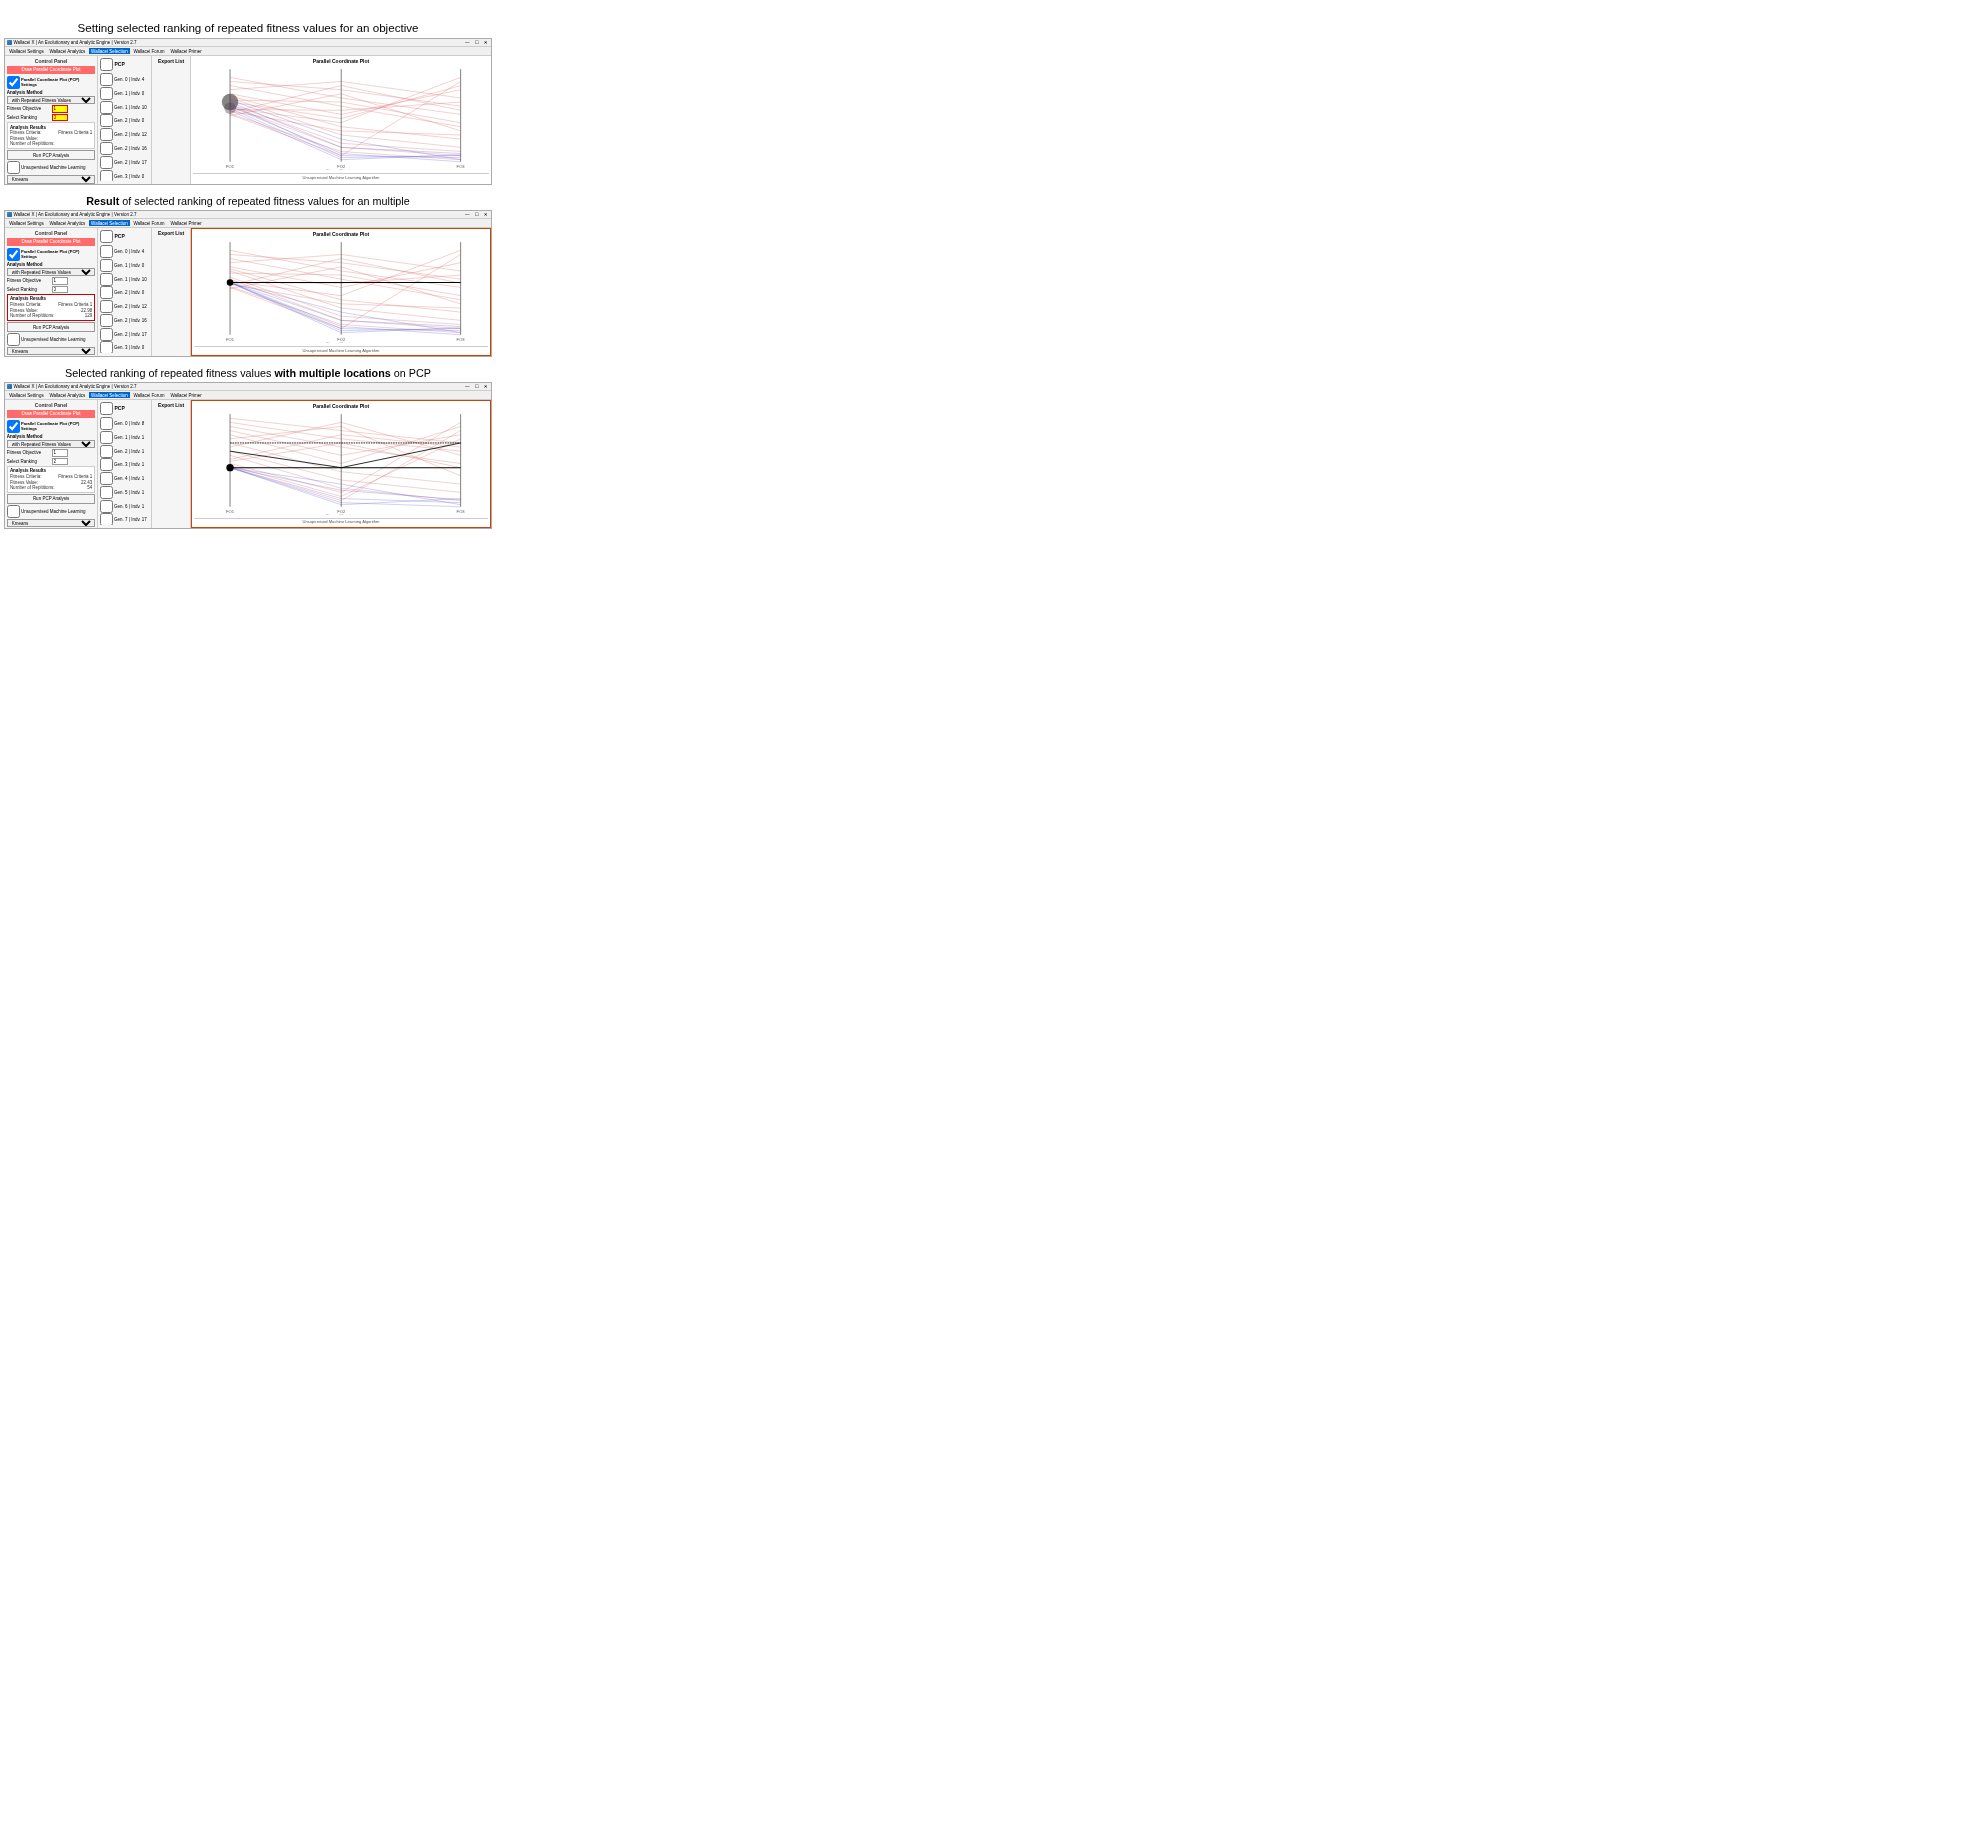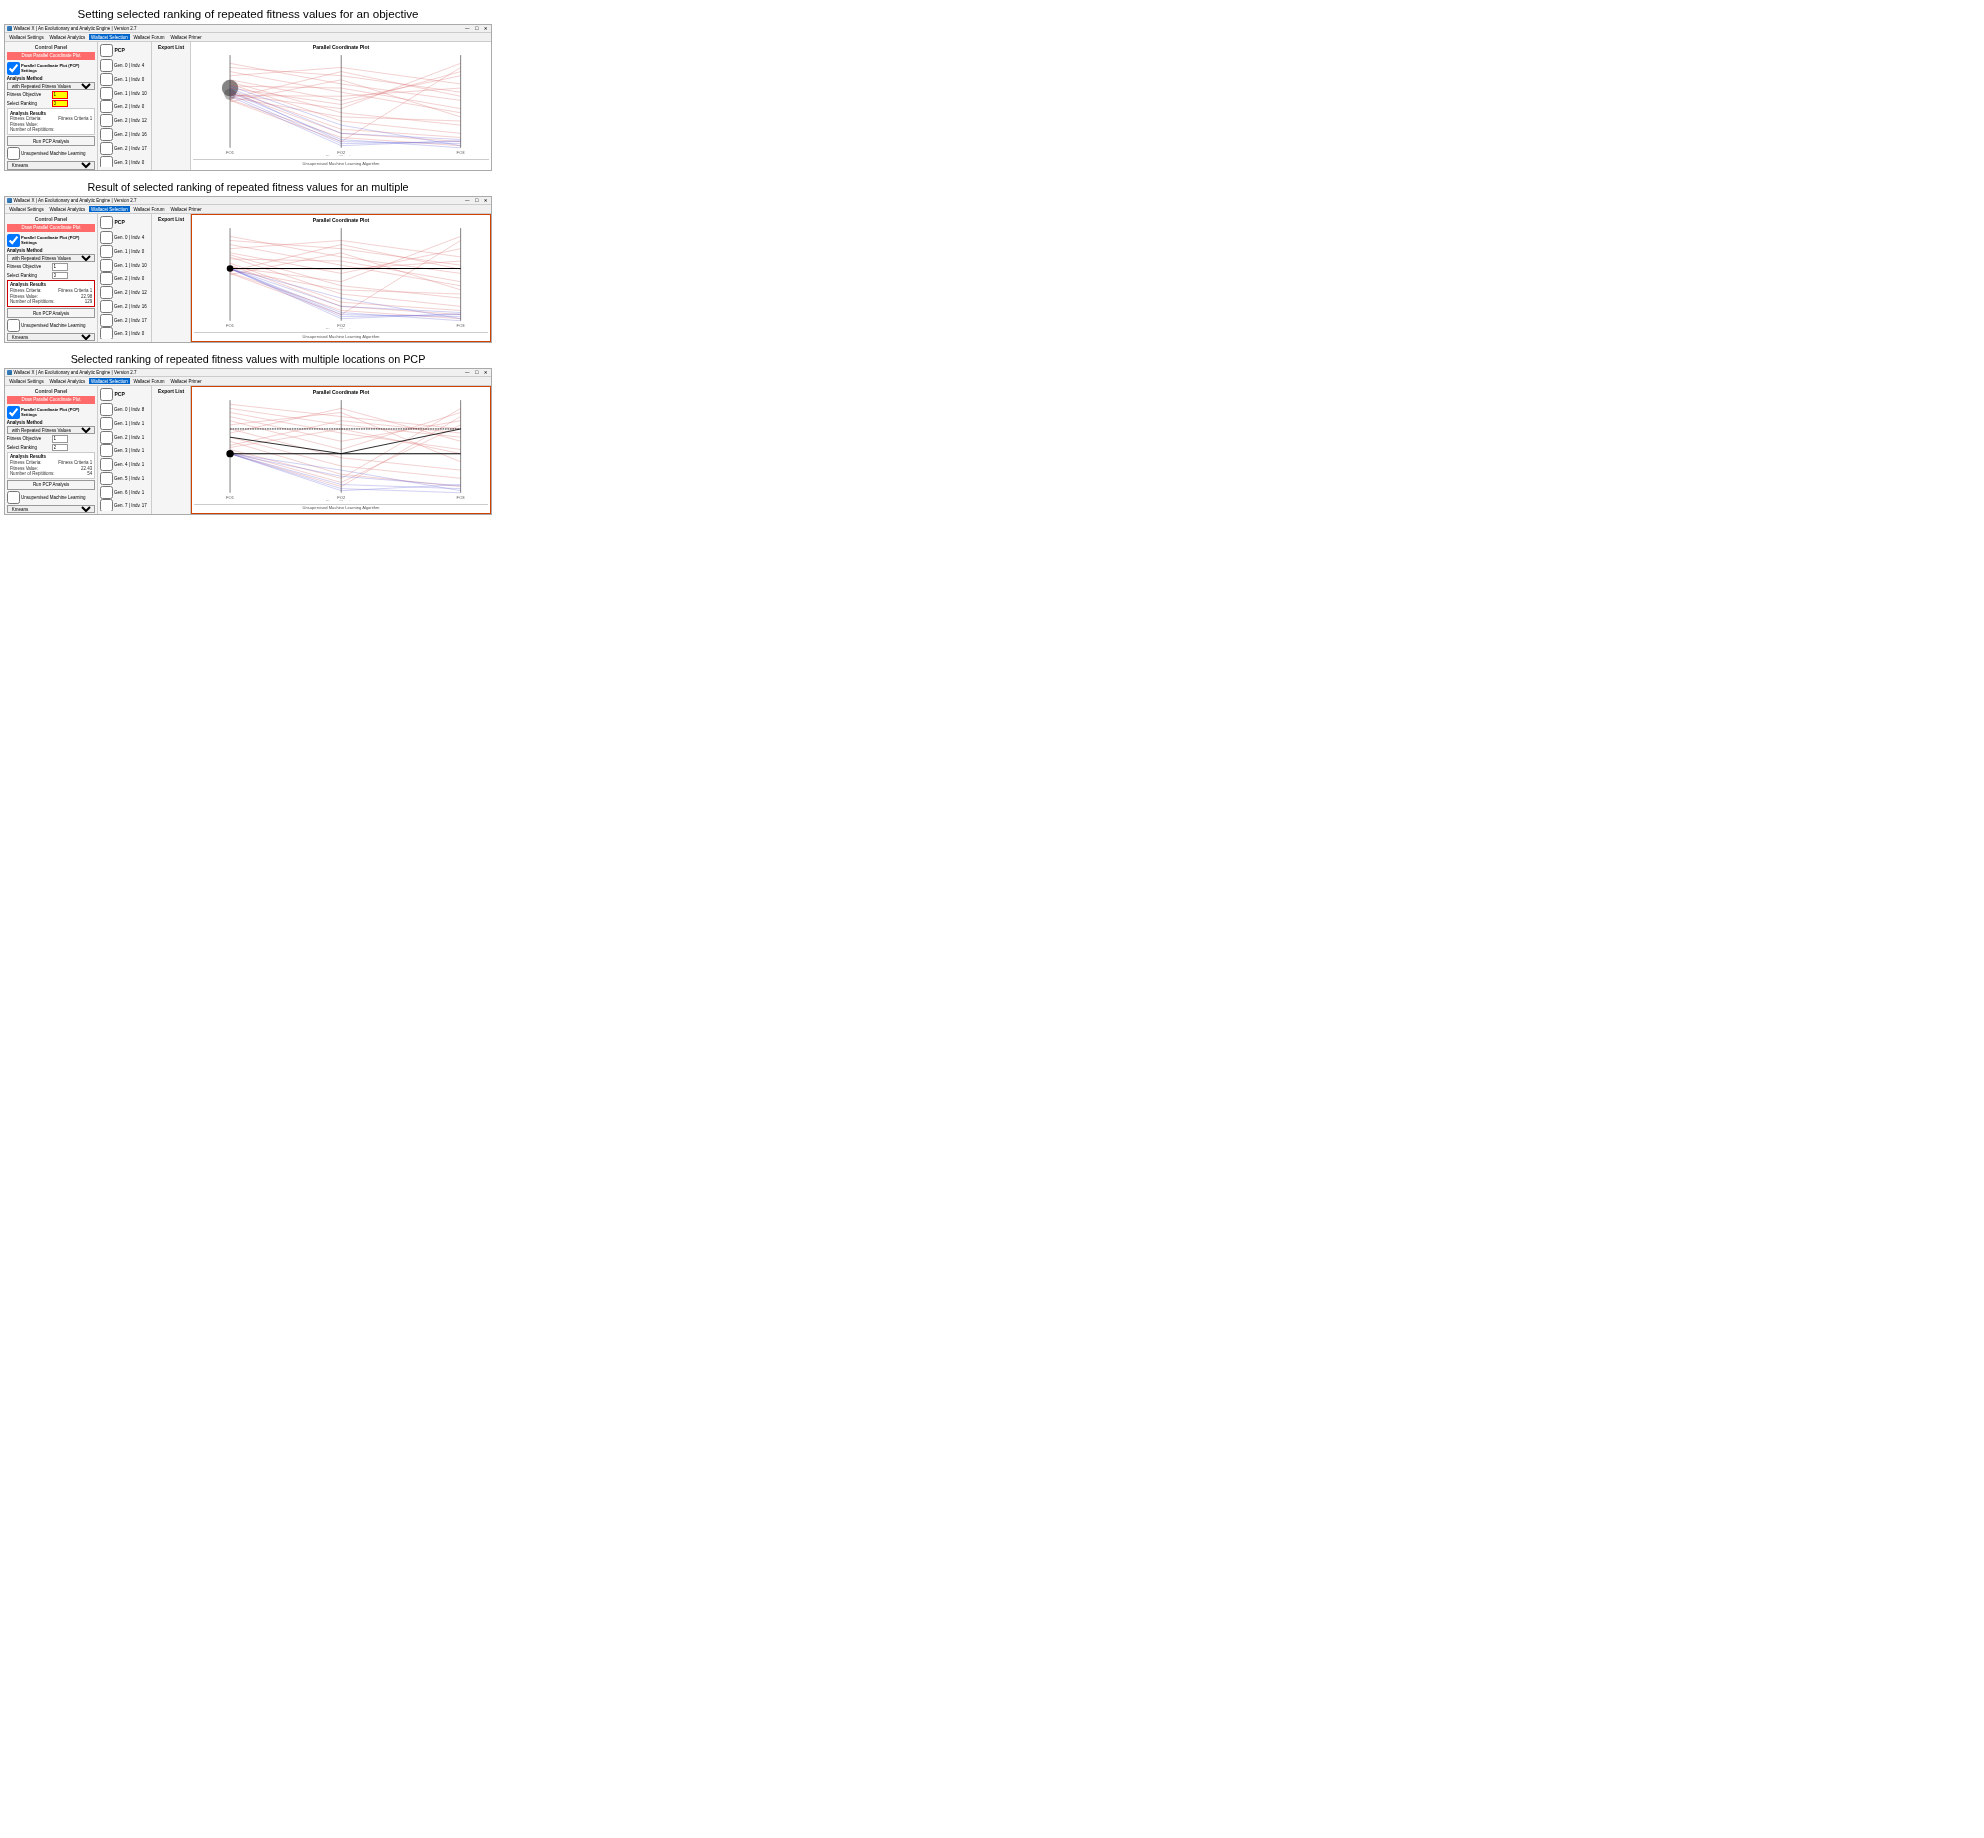--- a/index.html
+++ b/index.html
@@ -7,31 +7,32 @@
       font-family: Arial, sans-serif;
       background: #ffffff;
       width: 496px;
     }
 
     .page-title {
       text-align: center;
       font-size: 11.6px;
       padding: 7.4px 4.1px 4.1px;
       font-weight: normal;
+      margin-top: 14px;
     }
 
     .section-title {
       text-align: center;
       font-size: 10.8px;
       padding: 5.8px 4.1px 3.3px;
       font-weight: normal;
     }
 
     .section-title strong {
-      font-weight: normal;
+      font-weight: bold;
     }
 
     .app-window {
       border: 0.4px solid #aaa;
       margin: 0 4.1px 4.1px;
       background: #f0f0f0;
     }
 
     .title-bar {
       background: #f0f0f0;

